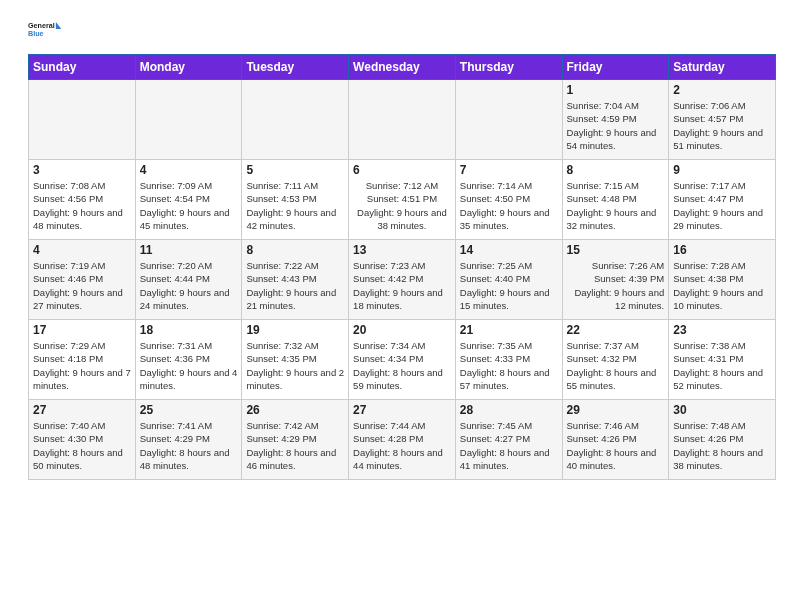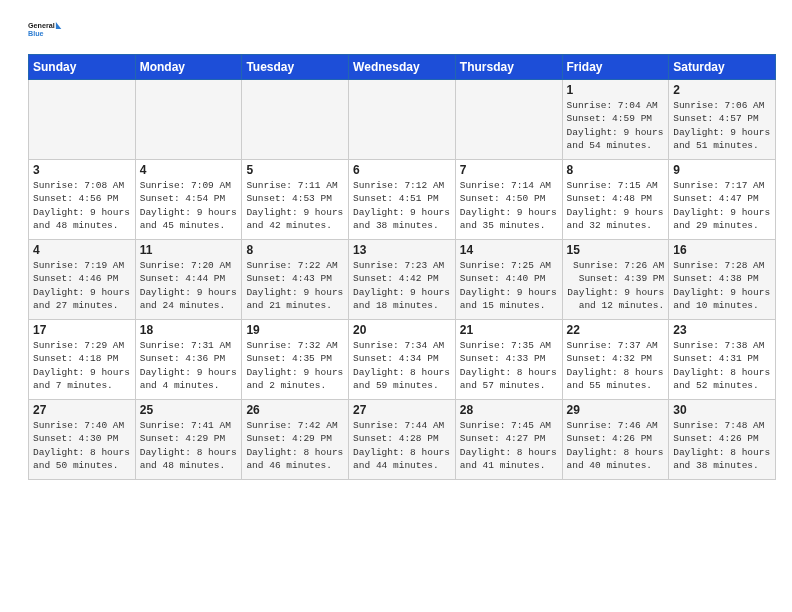--- a/index.html
+++ b/index.html
@@ -42,21 +42,21 @@
       font-size: 14px;
       color: #444;
       margin-top: 2px;
     }
     table {
       width: 100%;
       border-collapse: collapse;
       table-layout: fixed;
     }
     thead th {
-      background: #1d4ed8;
+      background: #6d28d9;
       color: #fff;
       font-size: 12px;
       font-weight: bold;
       padding: 5px 4px;
       text-align: left;
       border: 1px solid #2266b0;
     }
     tbody td {
       border: 1px solid #ccc;
       vertical-align: top;
@@ -72,21 +72,20 @@
     .day-num {
       font-size: 12px;
       font-weight: bold;
       display: block;
       margin-bottom: 2px;
     }
     .day-info {
       font-size: 9.5px;
       color: #333;
       line-height: 1.4;
-      font-family: Liberation Mono, monospace;
     }
     td.empty {
       background: #f9f9f9;
     }
   </style>
 </head>
 <body>
 
 <div class="container">
   <div class="header-row">
@@ -149,21 +148,21 @@
 Daylight: 9 hours and 45 minutes.</div>
           </td>
           <td>
             <span class="day-num">5</span>
             <div class="day-info" style="white-space: pre-line;">Sunrise: 7:11 AM
 Sunset: 4:53 PM
 Daylight: 9 hours and 42 minutes.</div>
           </td>
           <td>
             <span class="day-num">6</span>
-            <div class="day-info" style="white-space: pre-line;">Sunrise: 7:12 AM
+            <div class="day-info" style="white-space: pre-line; text-align: center;">Sunrise: 7:12 AM
 Sunset: 4:51 PM
 Daylight: 9 hours and 38 minutes.</div>
           </td>
           <td>
             <span class="day-num">7</span>
             <div class="day-info" style="white-space: pre-line;">Sunrise: 7:14 AM
 Sunset: 4:50 PM
 Daylight: 9 hours and 35 minutes.</div>
           </td>
           <td>

